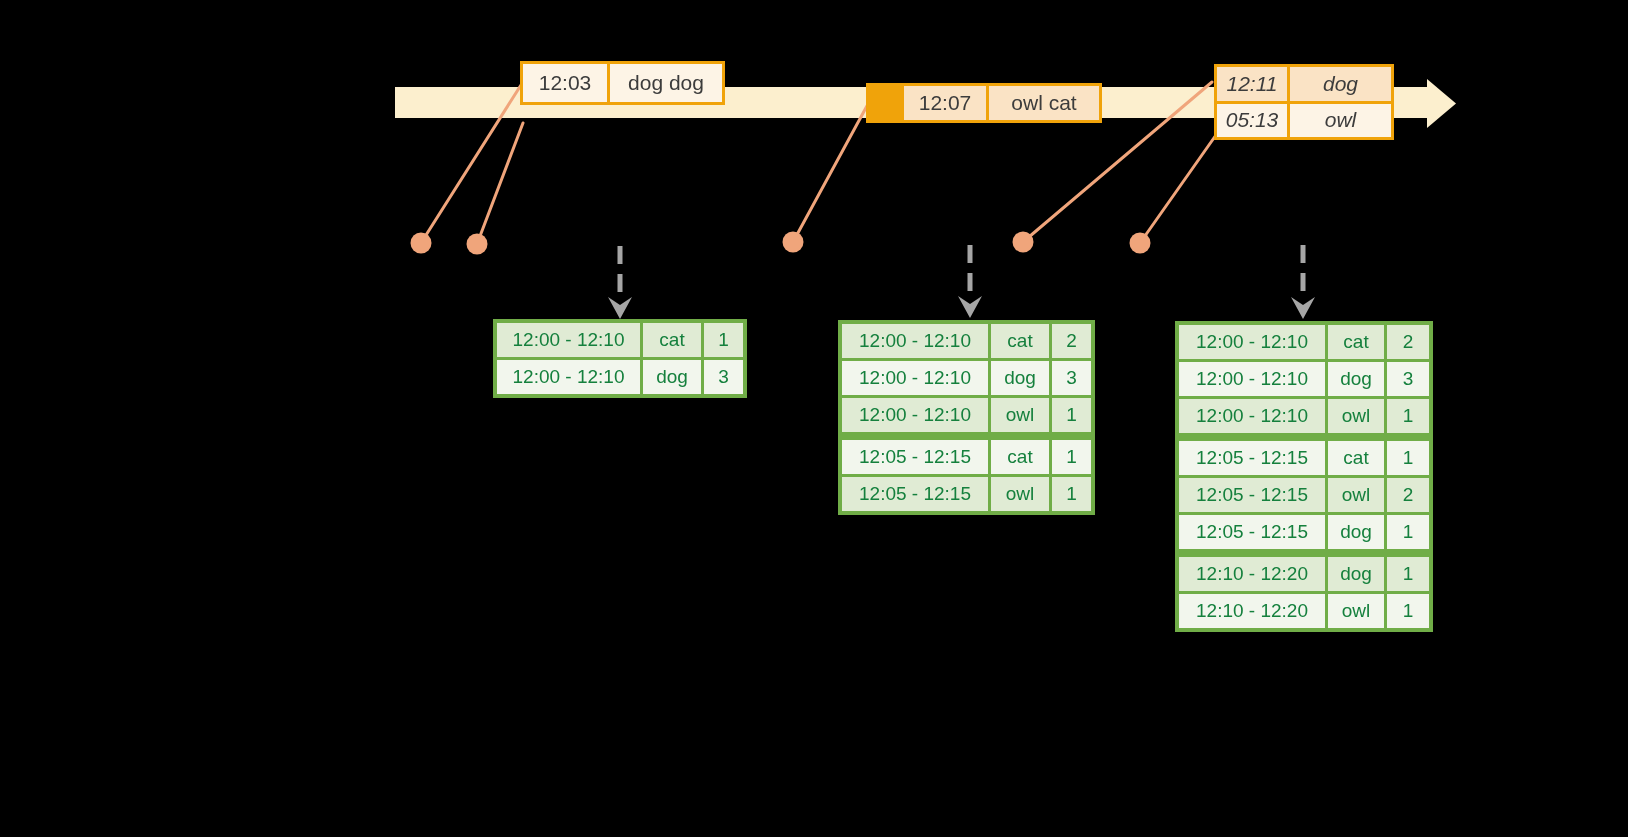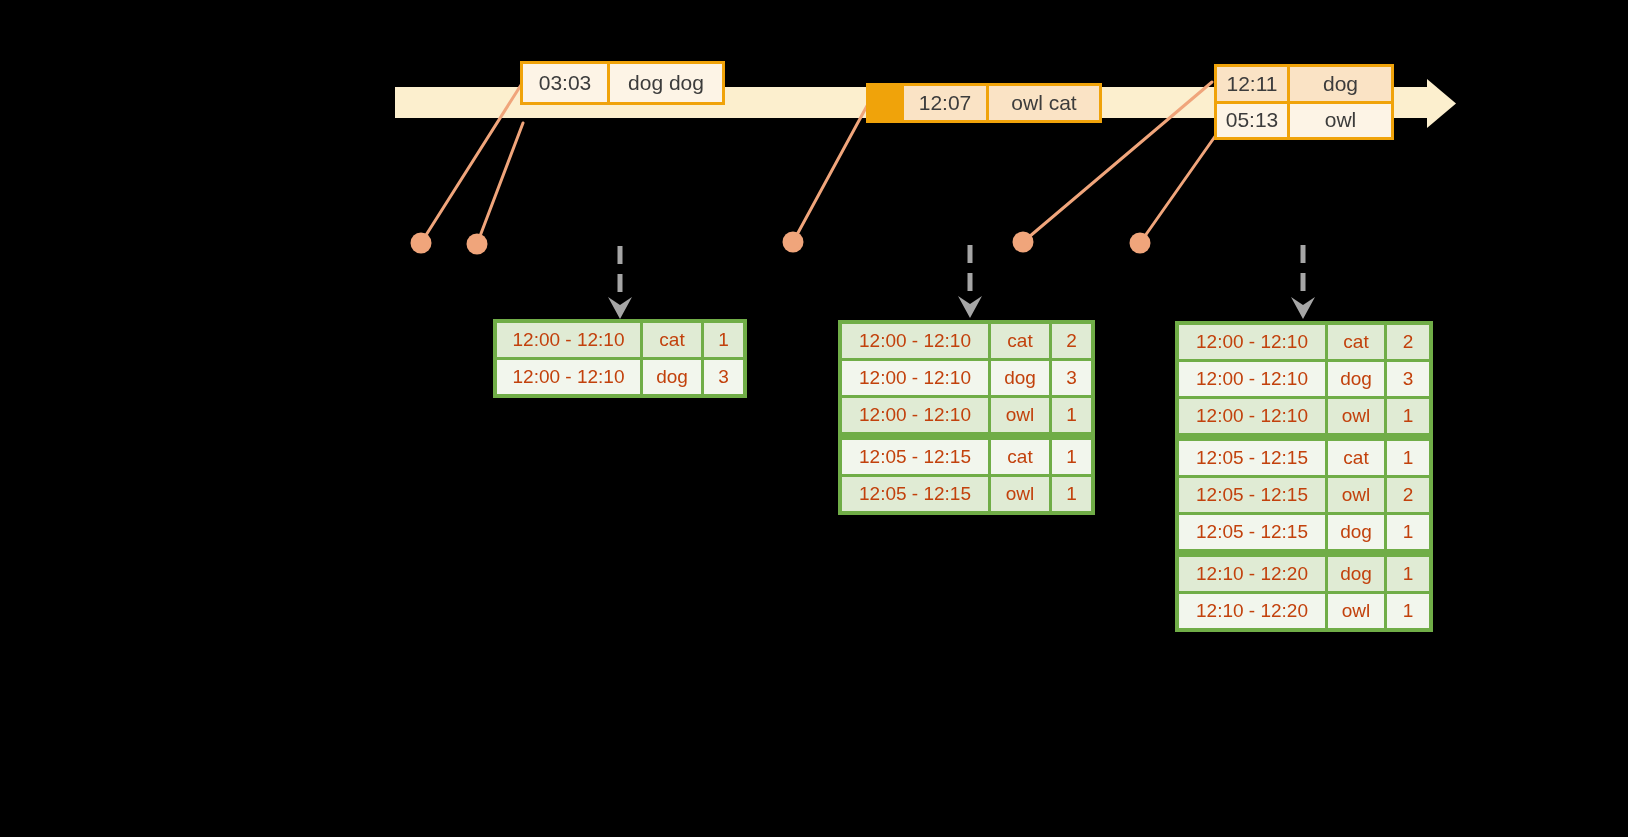--- a/index.html
+++ b/index.html
@@ -18,30 +18,30 @@
   #events-1 .row{grid-template-columns:84px 112px;height:37.5px;}
   #events-2 .row{grid-template-columns:82px 110px;height:34px;}
   #events-3 .row{grid-template-columns:70px 101px;height:33.5px;}
 
   
   .result-table{position:absolute;background:#70AD47;padding:4px;display:flex;
     flex-direction:column;gap:3px;box-sizing:border-box;}
   .result-table .row{display:grid;gap:3px;height:34px;}
   .result-table .row.group-start{margin-top:5px;}
   .result-table .cell{display:flex;align-items:center;justify-content:center;
-    color:#c2410c;font-size:19px;}
+    color:#15803d;font-size:19px;}
   .result-table .dark  .cell{background:#E0EBD4;}
   .result-table .light .cell{background:#F2F6ED;}
   #counts-1 .row{grid-template-columns:143px 58px 39px;}
   #counts-2 .row{grid-template-columns:146px 58px 39px;}
   #counts-3 .row{grid-template-columns:146px 56px 42px;}
 
   #events-1{left:520px;top:61px;}
   #events-2{left:866px;top:83px;padding-left:38px;}
-  #events-3{left:1214px;top:64px;}
+  #events-3{left:1214px;top:64px;font-style:italic;}
   #counts-1{left:493px;top:319px;}
   #counts-2{left:838px;top:320px;}
   #counts-3{left:1175px;top:321px;}
 </style>
 </head>
 <body>
 
 <div class="canvas">
 
   <svg width="1628" height="837" viewBox="0 0 1628 837">
@@ -72,21 +72,21 @@
       <line x1="970" y1="245" x2="970" y2="299" stroke-width="5" stroke-dasharray="18 10" stroke="#A6A6A6"></line>
       <polygon points="958,296 970,304 982,296 970,318" fill="#A6A6A6"></polygon>
 
       <line x1="1303" y1="245" x2="1303" y2="300" stroke-width="5" stroke-dasharray="18 10" stroke="#A6A6A6"></line>
       <polygon points="1291,297 1303,305 1315,297 1303,319" fill="#A6A6A6"></polygon>
     </g>
   </svg>
 
   <div id="events-1" class="event-table">
       <div class="row light">
-        <div class="cell">03:03</div>
+        <div class="cell">12:03</div>
         <div class="cell">dog dog</div>
       </div>
     </div>
   <div id="events-2" class="event-table">
       <div class="row dark">
         <div class="cell">12:07</div>
         <div class="cell">owl cat</div>
       </div>
     </div>
   <div id="events-3" class="event-table">

